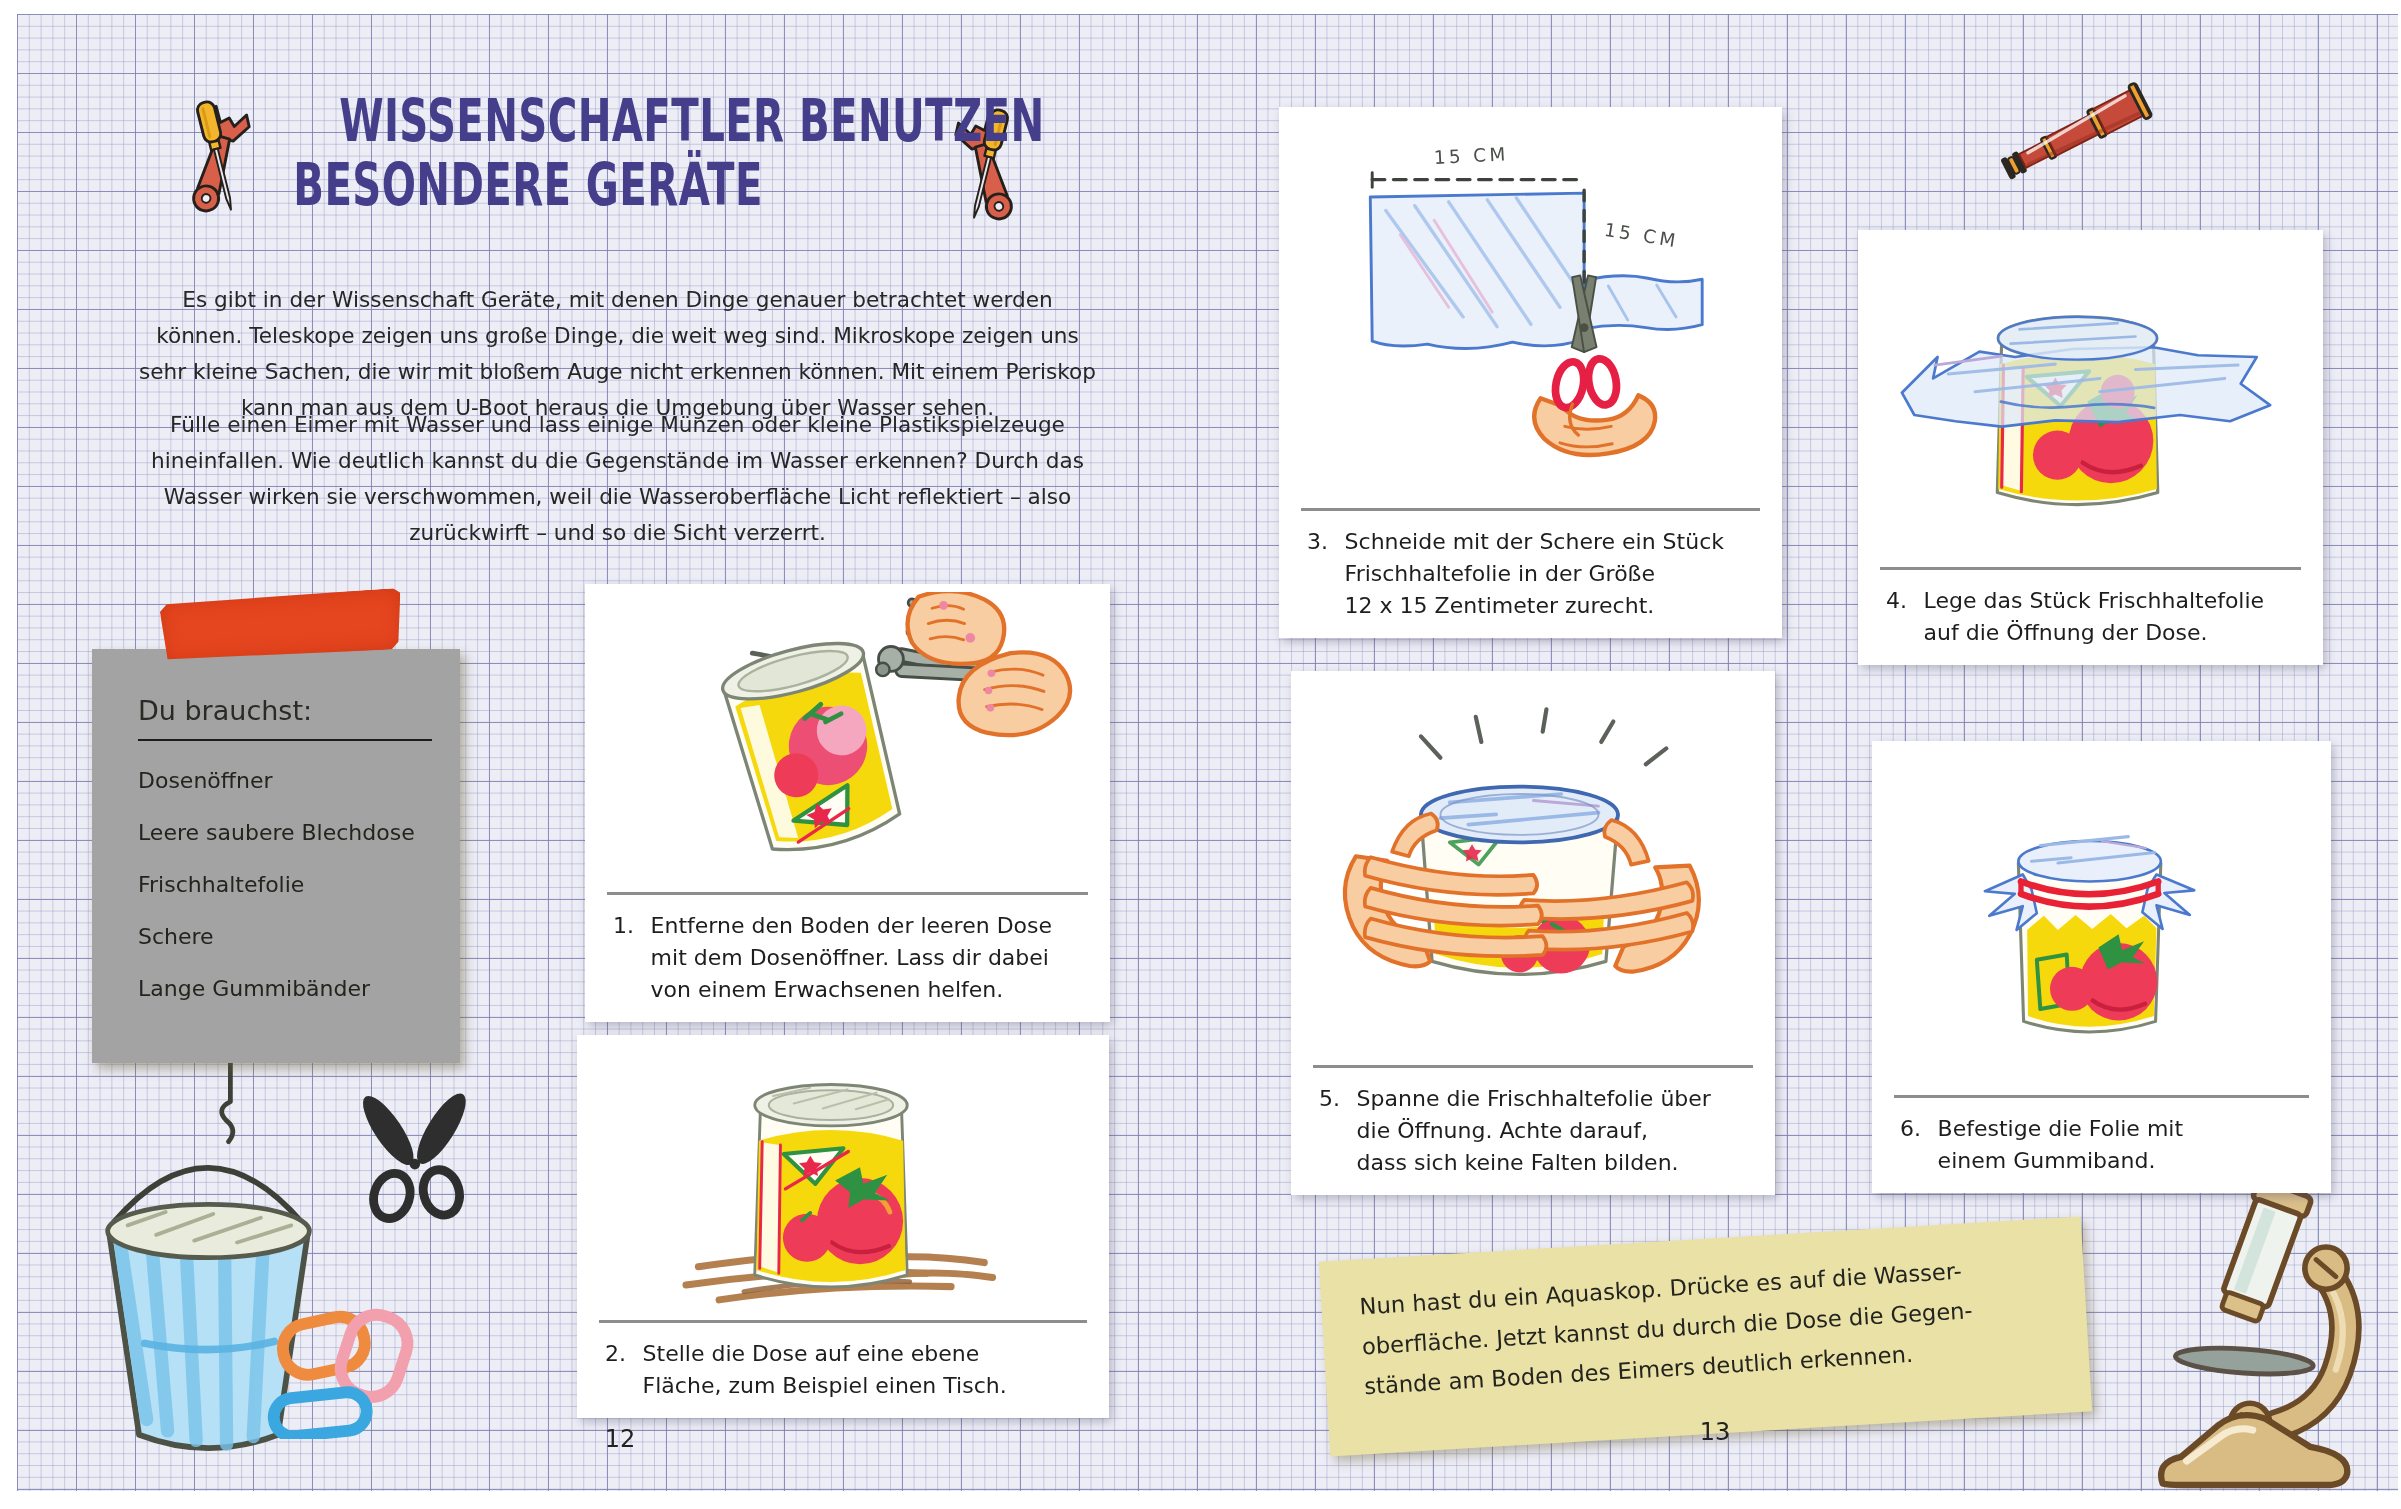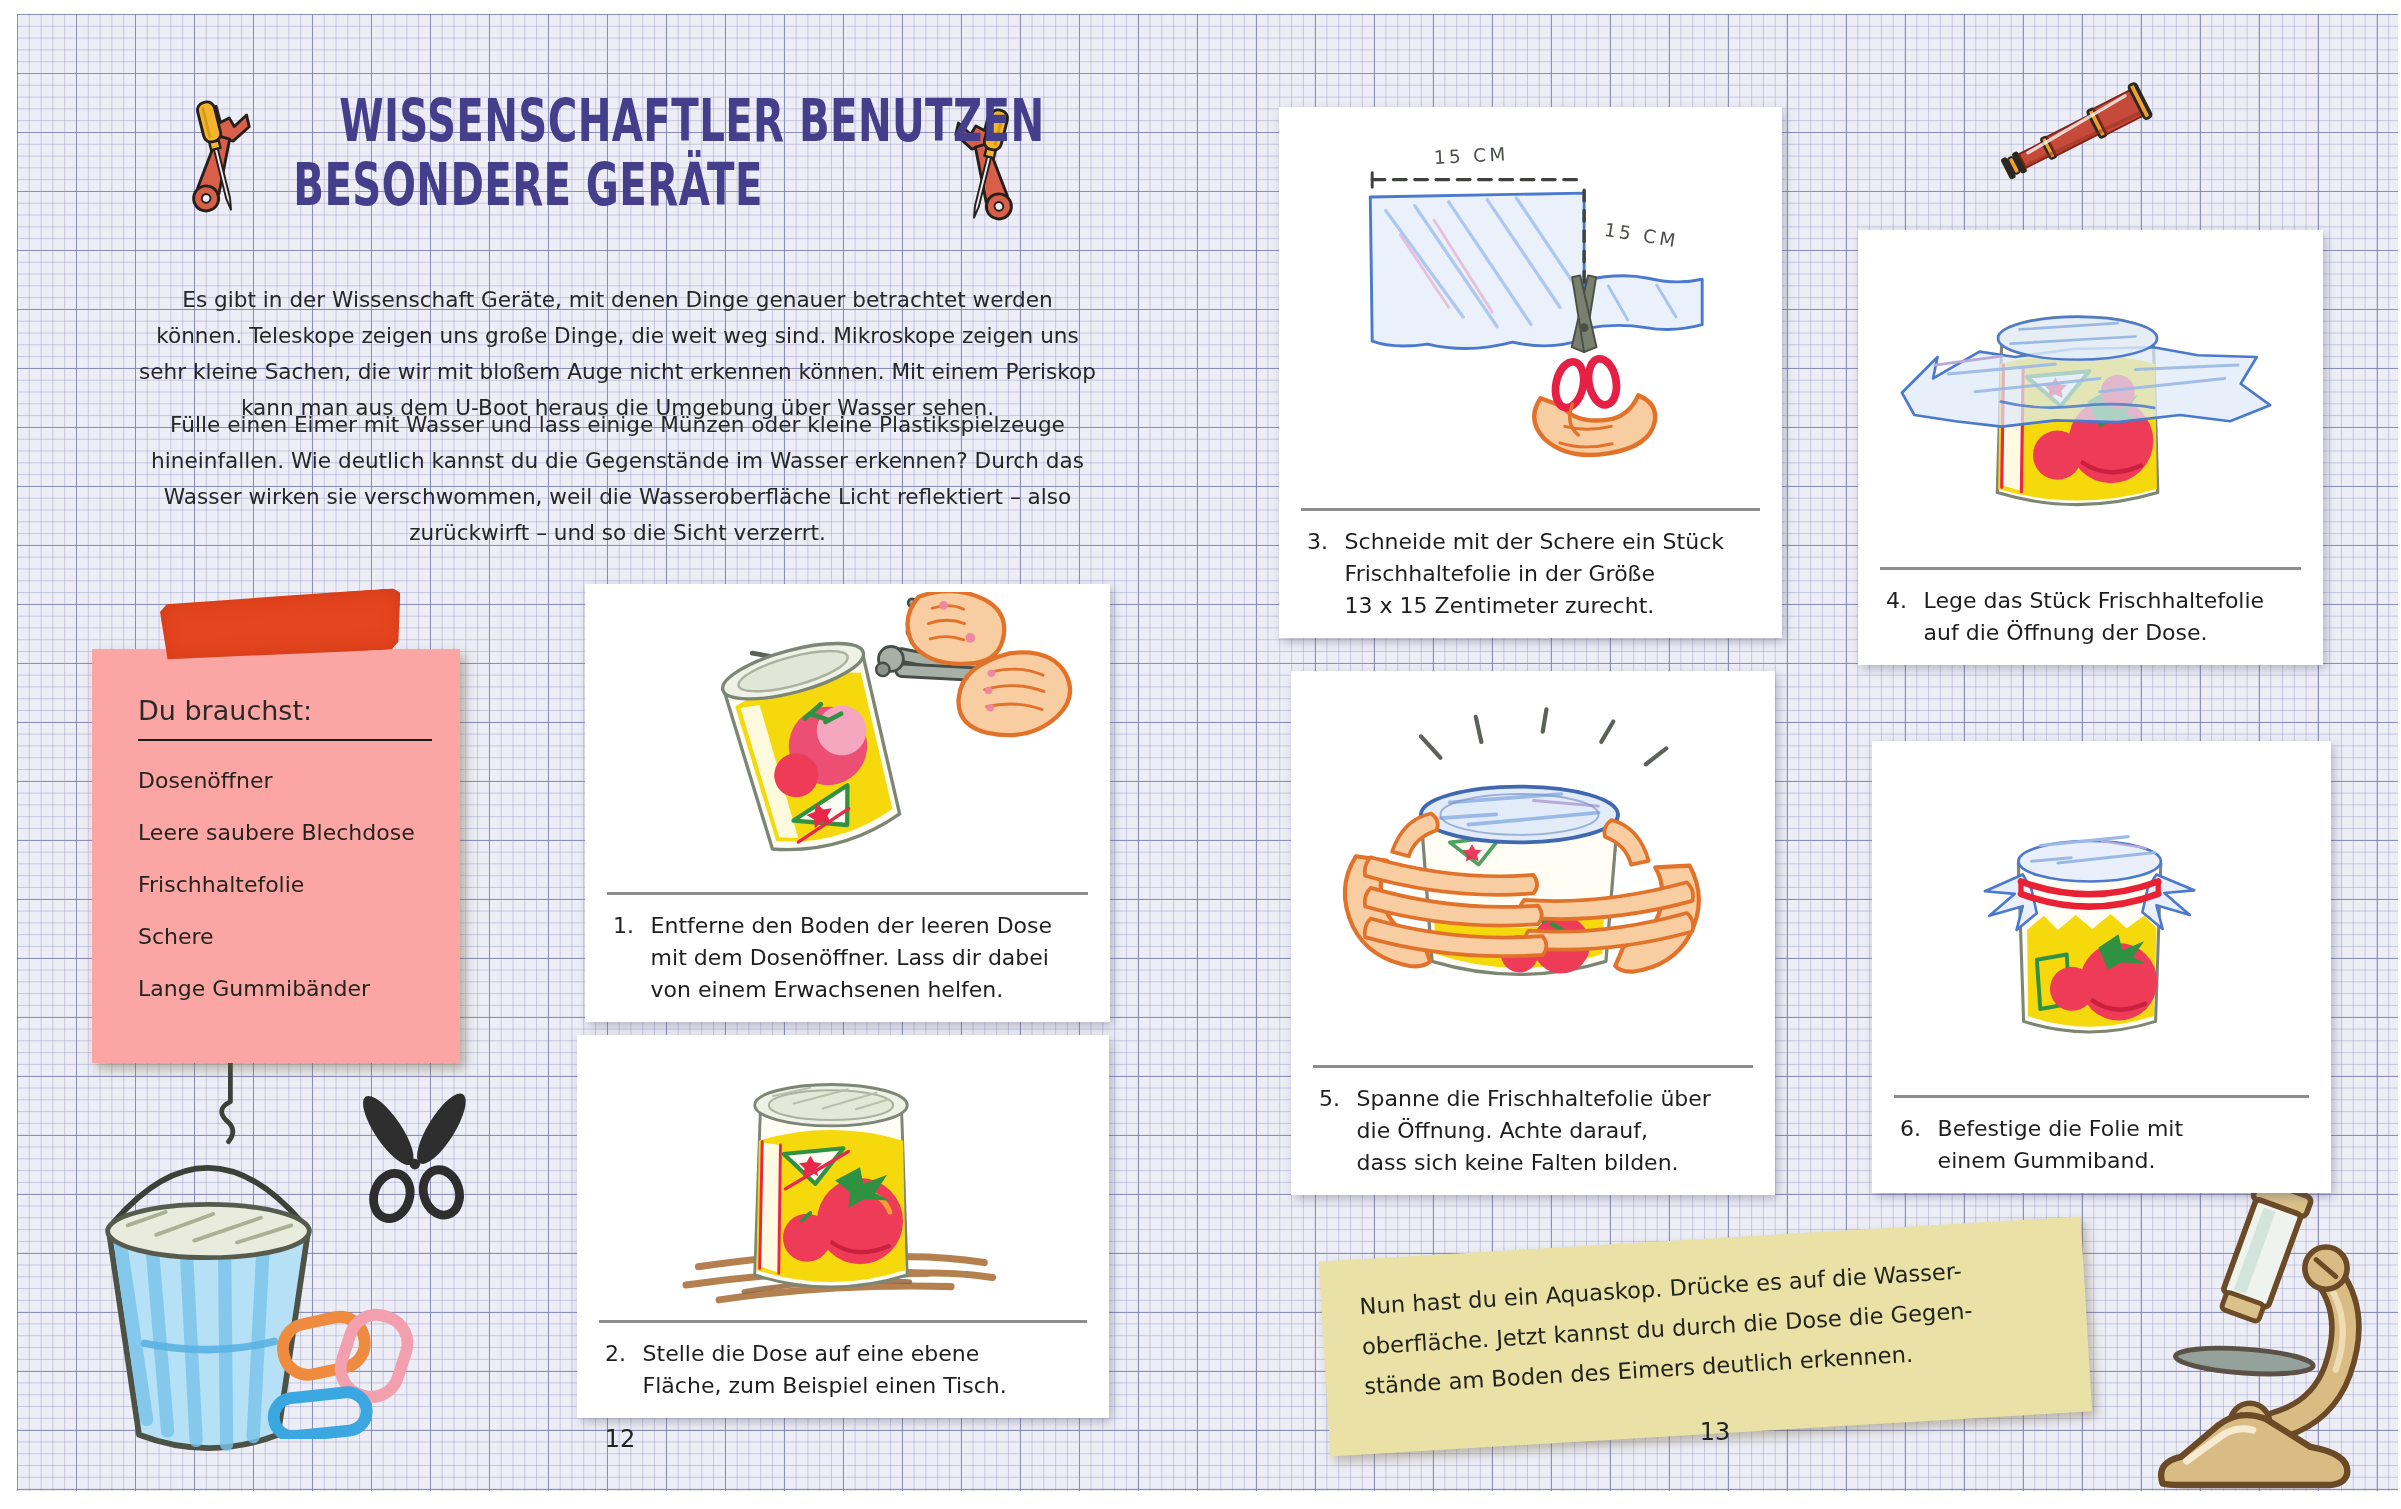--- a/index.html
+++ b/index.html
@@ -28,21 +28,21 @@
   .title-line { font-size:56px; font-weight:bold; line-height:64px; }
   .title-line > span { display:inline-block; transform:scale(0.72,1.04); transform-origin:center; letter-spacing:0.5px; white-space:nowrap; }
 
   
   .intro { position:absolute; left:118px; width:999px; text-align:center; font-size:21.6px; line-height:36px; color:#262626; }
   .intro div { white-space:nowrap; }
 
   
   .materials-note {
     position:absolute; left:92px; top:649px; width:368px; height:414px;
-    background:#fca5a5; box-shadow:4.8px 5.8px 10.6px rgba(105,95,55,0.45);
+    background:#a3a3a3; box-shadow:4.8px 5.8px 10.6px rgba(105,95,55,0.45);
     padding:46px 28px 0 46px;
   }
   .materials-heading { font-size:27px; color:#2a2a26; padding-bottom:12.5px; border-bottom:2.9px solid #1d1d1b; width:100%; }
   .materials-item { font-size:22px; color:#24241f; margin-top:27px; white-space:nowrap; }
   .materials-item:first-of-type { margin-top:31px; }
   .tape {
     position:absolute; left:161px; top:595px; width:241px; height:61px;
     background:#e5461f; transform:rotate(-3.4deg);
     clip-path:polygon(0% 16%, 3% 4%, 97% 0%, 100% 8%, 98% 88%, 95% 100%, 2% 94%);
     box-shadow:inset 0 0 19px rgba(160,30,5,0.35);
@@ -345,21 +345,21 @@
         <path d="M560,640 q50,16 108,2 M570,606 q44,12 96,0" stroke="#e2722a" stroke-width="6" fill="none"></path>
         <path d="M586,560 q-16,40 12,64" stroke="#e2722a" stroke-width="7" fill="none"></path>
       </svg>
     </div>
     <div class="card-divider"></div>
     <div class="step-text">
       <span class="step-num">3.</span>
       <span class="step-lines">
         <span>Schneide mit der Schere ein Stück</span>
         <span>Frischhaltefolie in der Größe</span>
-        <span>13 x 15 Zentimeter zurecht.</span>
+        <span>12 x 15 Zentimeter zurecht.</span>
       </span>
     </div>
   </div>
 
   <div class="card" style="left:1858px; top:230px; width:465px; height:435px;">
     <div class="card-art">
       <svg viewBox="0 0 1000 700">
         <path d="M300,210 L290,556 Q470,610 650,556 L640,210" fill="#fffdf4" stroke="#7d8674" stroke-width="7"></path>
         <path d="M296,268 L292,548 Q470,600 648,548 L644,268 Q560,244 470,244 Q380,244 296,268 Z" fill="#f6d90d"></path>
         <path d="M306,272 L302,540 L342,552 L346,278 Z" fill="#fffdf4" opacity="0.92"></path>

